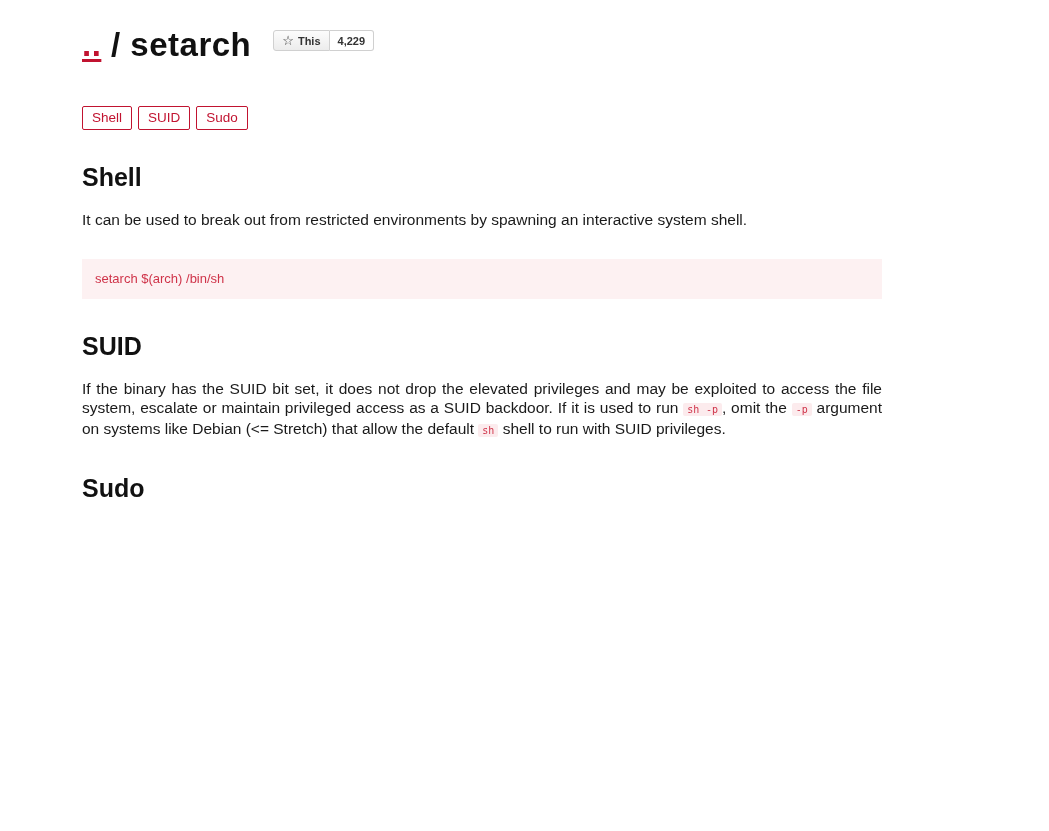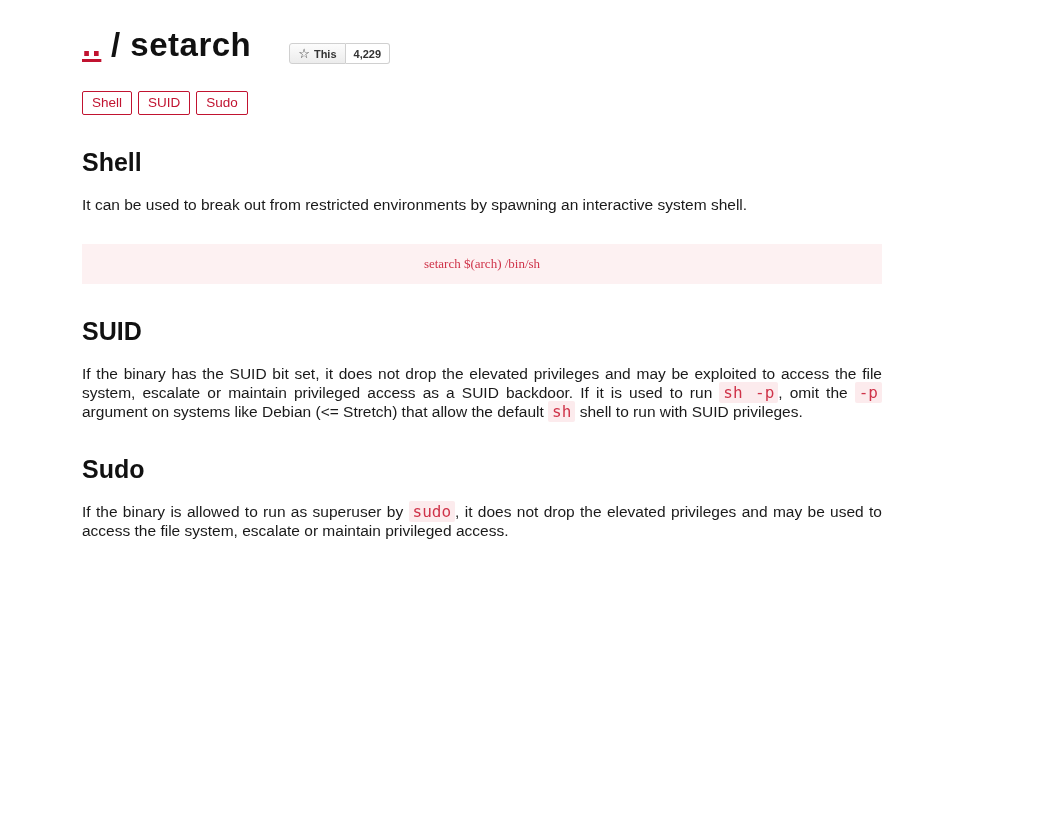--- a/index.html
+++ b/index.html
@@ -21,23 +21,23 @@
   .page {
     width: 1049px;
     min-height: 831px;
     padding: 26px 0 0 82px;
   }
   .content { width: 800px; }
 
   
   .page-header {
     display: flex;
-    align-items: flex-end;
-    gap: 38px;
-    margin-bottom: 27px;
+    align-items: flex-start;
+    gap: 22px;
+    margin-bottom: 42px;
   }
   h1.title {
     font-size: 33px;
     font-weight: bold;
     letter-spacing: 0.5px;
     color: #111;
   }
   h1.title a.back-link {
     color: var(--accent-red);
     text-decoration: underline;
@@ -104,38 +104,37 @@
   }
   p.body-text {
     font-size: 15.5px;
     line-height: 19.3px;
     text-align: justify;
     color: #1a1a1a;
     margin-bottom: 17px;
   }
   code.inline-code {
     font-family: "DejaVu Sans Mono", "Liberation Mono", monospace;
-    font-size: 16px;
+    font-size: 10px;
     color: var(--code-text);
     background: var(--chip-bg);
     padding: 1px 4px;
     border-radius: 2px;
     white-space: nowrap;
   }
   pre.code-block {
-    font-family: Liberation Serif, serif;
+    font-family: Liberation Sans, sans-serif;
     font-size: 13px;
     line-height: 15.5px;
     color: var(--code-text);
     background: var(--code-bg);
     padding: 12px 13px;
     margin: 30px 0 0 0;
     white-space: pre;
     overflow: hidden;
-    text-align: center;
   }
 </style>
 </head>
 <body>
 
 <div class="page">
   <div class="content">
 
     <header class="page-header">
       <h1 class="title"><a class="back-link" href="#">..</a> <span>/</span> <span>setarch</span></h1>
@@ -160,17 +159,16 @@
       <pre class="code-block">setarch $(arch) /bin/sh</pre>
     </section>
 
     <section>
       <h2 class="section-heading">SUID</h2>
       <p class="body-text">If the binary has the SUID bit set, it does not drop the elevated privileges and may be exploited to access the file system, escalate or maintain privileged access as a SUID backdoor. If it is used to run <code class="inline-code">sh -p</code>, omit the <code class="inline-code">-p</code> argument on systems like Debian (&lt;= Stretch) that allow the default <code class="inline-code">sh</code> shell to run with SUID privileges.</p>
     </section>
 
     <section>
       <h2 class="section-heading">Sudo</h2>
-      <p class="body-text">If the binary is allowed to run as superuser by <code class="inline-code">sudo</code>, it does not drop the elevated privileges and may be used to access the file system, escalate or maintain privileged access.</p>
     </section>
 
   </div>
 </div>
 
 </body></html>

